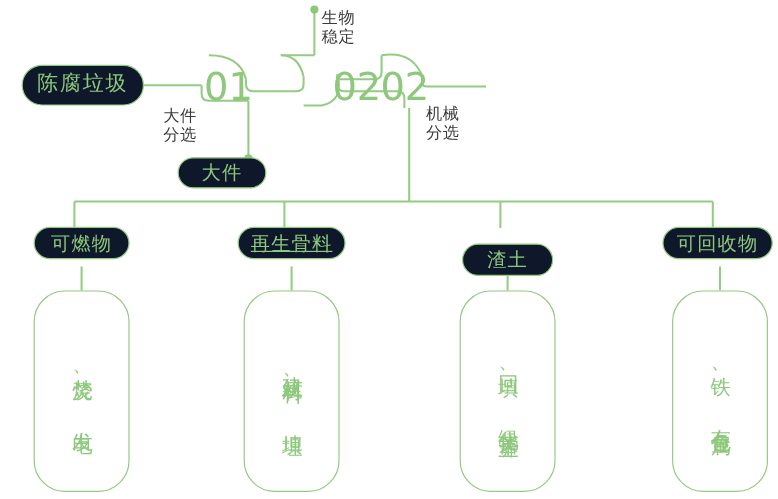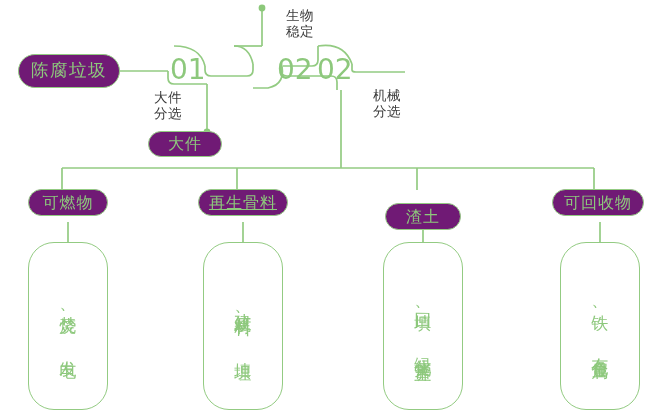--- a/index.html
+++ b/index.html
@@ -24,53 +24,53 @@
     width: 648px;
     height: 416px;
   }
 
   
   .abs { position: absolute; }
 
   
   .stage-num {
     font-family: "DejaVu Sans", "Liberation Sans", sans-serif;
-    font-size: 28px;
+    font-size: 32px;
     font-weight: 400;
     color: #8dc87c;
     letter-spacing: 0px;
     line-height: 1;
     white-space: nowrap;
     user-select: none;
   }
 
   
   .side-label {
     font-size: 13.5px;
     color: #3b3b3b;
     line-height: 1.18;
     white-space: nowrap;
-    text-align: center;
+    text-align: left;
     letter-spacing: 0.5px;
   }
 
   
   .pill {
     box-sizing: border-box;
     border: 1.6px solid #93cb82;
     border-radius: 999px;
     color: #8dc87c;
     display: flex;
     align-items: center;
     justify-content: center;
     font-size: 16px;
     line-height: 1;
     letter-spacing: 1px;
     white-space: nowrap;
-    background: #701a75;
+    background: #0f172a;
   }
   .pill.big { font-size: 17.5px; letter-spacing: 1.5px; }
 
   
   .vbox {
     box-sizing: border-box;
     border: 1.6px solid #93cb82;
     border-radius: 26px;
     background: #ffffff;
     display: flex;

